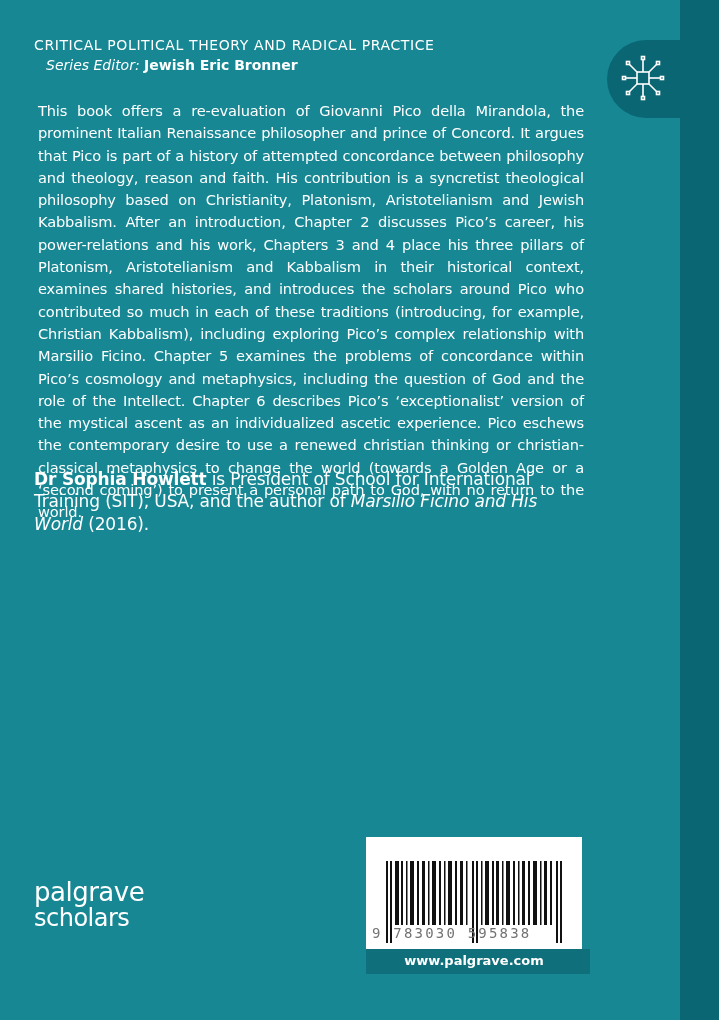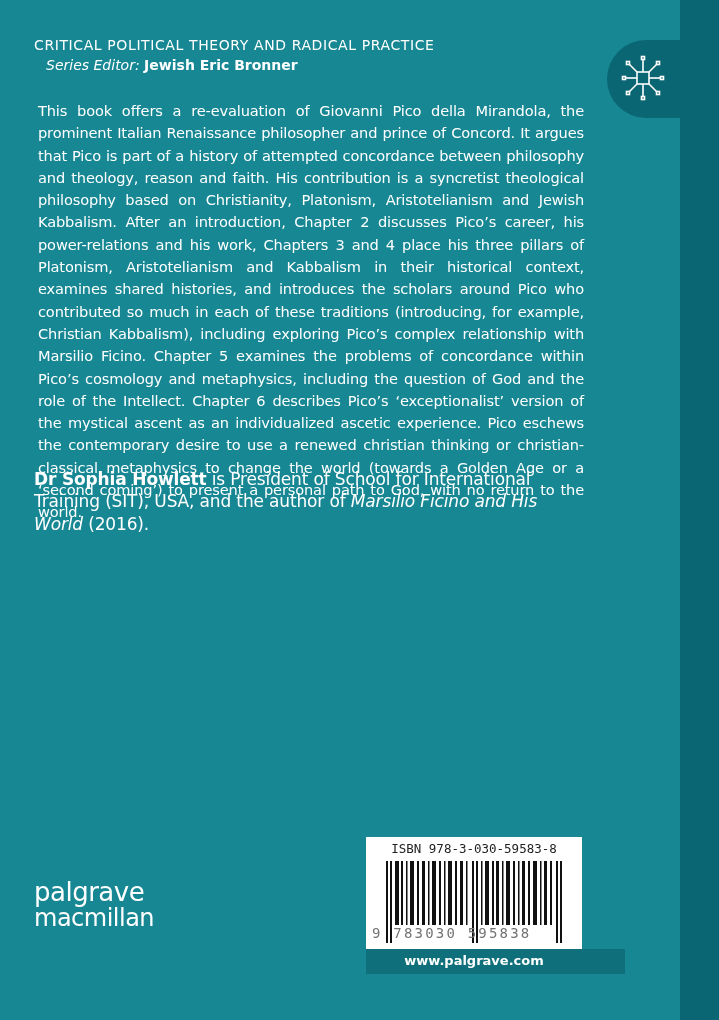--- a/index.html
+++ b/index.html
@@ -14,21 +14,21 @@
   .blurb { position:absolute; left:38px; top:100px; width:546px; font-size:14.6px; line-height:22.3px; text-align:justify; letter-spacing:-0.15px; }
   .author { position:absolute; left:34px; top:468px; width:546px; font-size:17px; line-height:22.3px; letter-spacing:-0.15px; }
   .author b { font-weight:bold; }
   .author i { font-style:italic; }
   .publisher { position:absolute; left:34px; top:879px; font-size:26px; line-height:26px; letter-spacing:-0.5px; }
   .publisher .l2 { font-size:24px; }
   .barcode-box { position:absolute; left:366px; top:837px; width:216px; height:137px; background:#ffffff; }
   .isbn { position:absolute; left:0; top:4px; width:216px; text-align:center; font-family:"DejaVu Sans Mono", monospace; font-size:12.5px; color:#222; }
   .bars { position:absolute; left:20px; top:24px; }
   .ean { position:absolute; left:6px; top:88px; width:210px; font-family:"DejaVu Sans Mono", monospace; font-size:14px; color:#737373; letter-spacing:2.2px; }
-  .url-bar { position:absolute; left:0; top:112px; width:259px; height:25px; background:#0f6f7b; }
+  .url-bar { position:absolute; left:0; top:112px; width:224px; height:25px; background:#0f6f7b; }
   .url { position:absolute; left:0; top:4px; width:216px; text-align:center; font-size:13px; font-weight:bold; color:#fff; }
 </style>
 </head>
 <body>
 
 <div class="spine"></div>
 
 <div class="logo-tab">
   <svg width="44" height="48" viewBox="0 0 44 48">
     <g stroke="#fff" stroke-width="1.6" fill="none">
@@ -58,25 +58,24 @@
   <span class="lbl">Series Editor:</span>
   <span class="nm">Jewish Eric Bronner</span>
 </div>
 
 <div class="blurb">This book offers a re-evaluation of Giovanni Pico della Mirandola, the prominent Italian Renaissance philosopher and prince of Concord. It argues that Pico is part of a history of attempted concordance between philosophy and theology, reason and faith. His contribution is a syncretist theological philosophy based on Christianity, Platonism, Aristotelianism and Jewish Kabbalism. After an introduction, Chapter 2 discusses Pico’s career, his power-relations and his work, Chapters 3 and 4 place his three pillars of Platonism, Aristotelianism and Kabbalism in their historical context, examines shared histories, and introduces the scholars around Pico who contributed so much in each of these traditions (introducing, for example, Christian Kabbalism), including exploring Pico’s complex relationship with Marsilio Ficino. Chapter 5 examines the problems of concordance within Pico’s cosmology and metaphysics, including the question of God and the role of the Intellect. Chapter 6 describes Pico’s ‘exceptionalist’ version of the mystical ascent as an individualized ascetic experience. Pico eschews the contemporary desire to use a renewed christian thinking or christian-classical metaphysics to change the world (towards a Golden Age or a ‘second coming’) to present a personal path to God, with no return to the world.</div>
 
 <div class="author"><b>Dr Sophia Howlett</b><span> is President of School for International Training (SIT), USA, and the author of </span><i>Marsilio Ficino and His World</i><span> (2016).</span></div>
 
 <div class="publisher">
   <div>palgrave</div>
-  <div class="l2">macmillan</div>
+  <div class="l2">scholars</div>
 </div>
 
 <div class="barcode-box">
-  <div class="isbn">ISBN 978-3-030-59583-8</div>
   <svg class="bars" width="180" height="82" viewBox="0 0 180 82">
     <g fill="#111">
       <rect x="0" y="0" width="2" height="82"></rect>
         <rect x="4" y="0" width="2" height="82"></rect>
       <rect x="9" y="0" width="4" height="64"></rect>
         <rect x="15" y="0" width="2" height="64"></rect>
       <rect x="20" y="0" width="1.5" height="64"></rect>
         <rect x="24" y="0" width="4" height="64"></rect>
       <rect x="31" y="0" width="2" height="64"></rect>
         <rect x="36" y="0" width="3" height="64"></rect>

